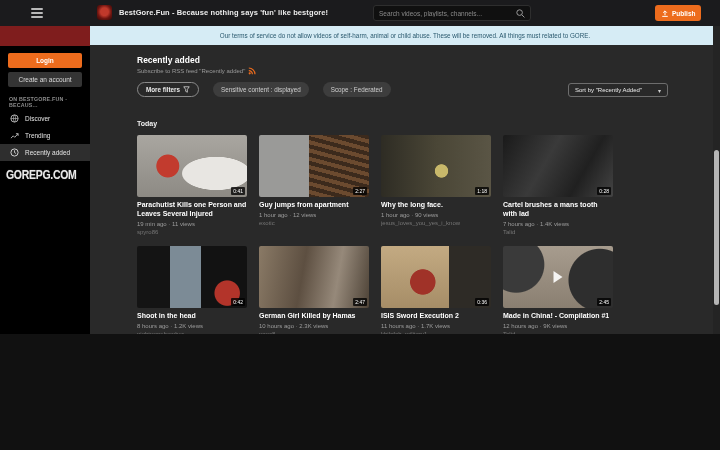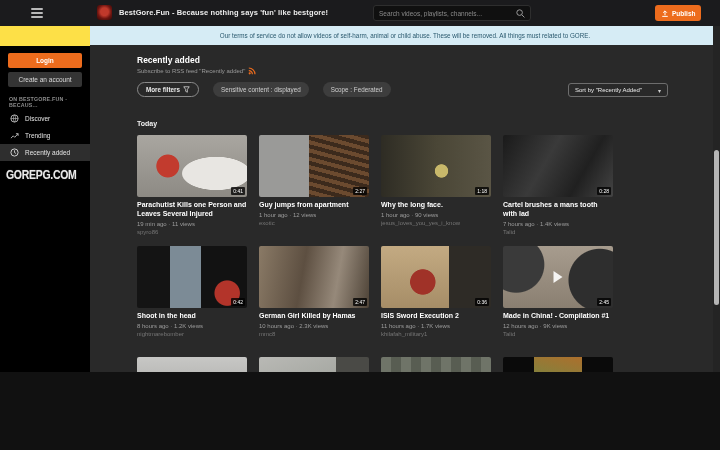--- a/index.html
+++ b/index.html
@@ -1,18 +1,18 @@
 <!DOCTYPE html>
 <html><head>
 <meta charset="utf-8">
 <style>
   * { margin:0; padding:0; box-sizing:border-box; }
   html,body { width:720px; height:450px; background:#111; }
   body { font-family:"Liberation Sans", sans-serif; }
-  .screen { position:relative; width:720px; height:372px; overflow:hidden; background:#fde047; }
+  .screen { position:relative; width:720px; height:334px; overflow:hidden; background:#7f1d1d; }
 
   
   .topbar { position:absolute; left:0; top:0; width:720px; height:26px; background:#1b1b1d; z-index:30; display:flex; align-items:center; }
   .burger { position:absolute; left:31px; top:8px; width:12px; height:10px; cursor:pointer; }
   .burger i { display:block; width:12px; height:2px; background:#b9b9b9; margin-bottom:2px; border-radius:1px; }
   .site-logo { position:absolute; left:97px; top:5px; width:15px; height:15px; border-radius:3px;
     background: radial-gradient(circle at 50% 45%, #c0392b 0 35%, #6e1510 62%, #2c0907 100%); }
   .site-title { position:absolute; left:119px; top:8px; font-size:7.5px; font-weight:bold; color:#ececec; letter-spacing:.1px; }
   .search-box { position:absolute; left:373px; top:5px; width:158px; height:16px; background:#101010; border:1px solid #2e2e2e; border-radius:3px; display:flex; align-items:center; padding:0 5px; }
   .search-box input { flex:1; background:transparent; border:none; outline:none; color:#ddd; font-size:6.5px; font-family:"Liberation Sans",sans-serif; }

